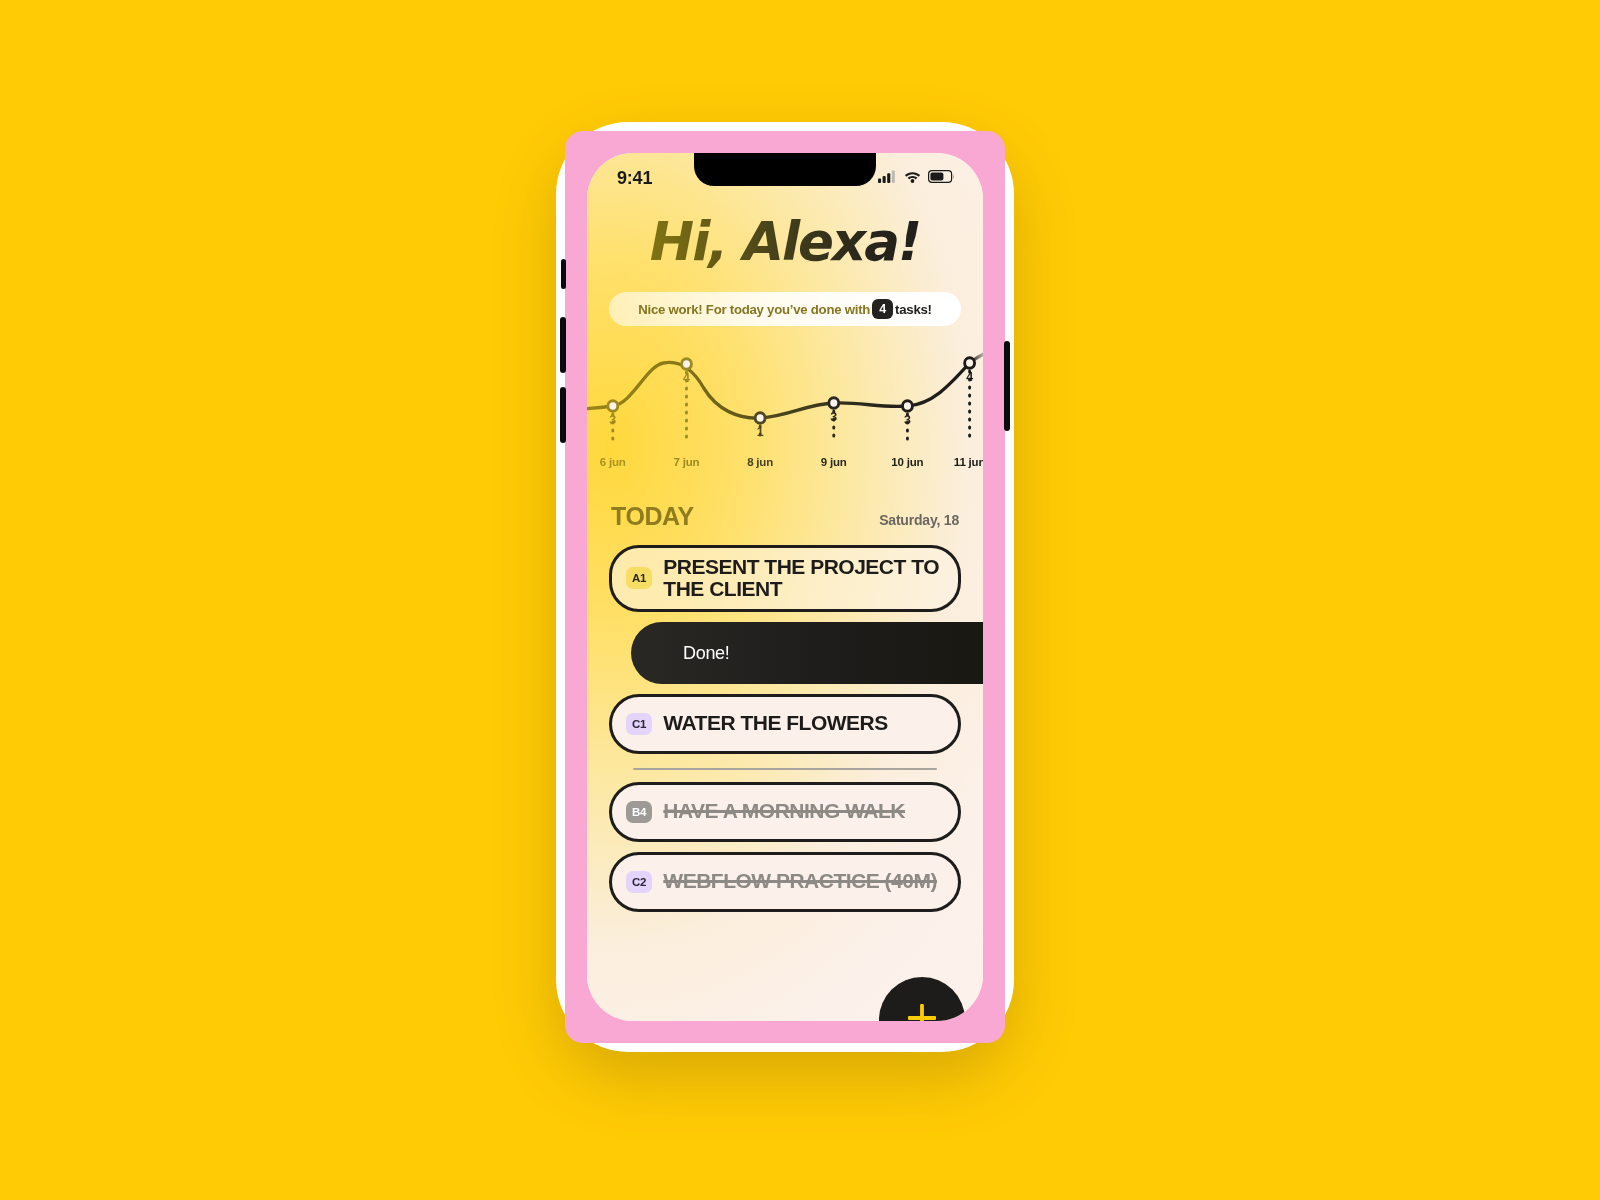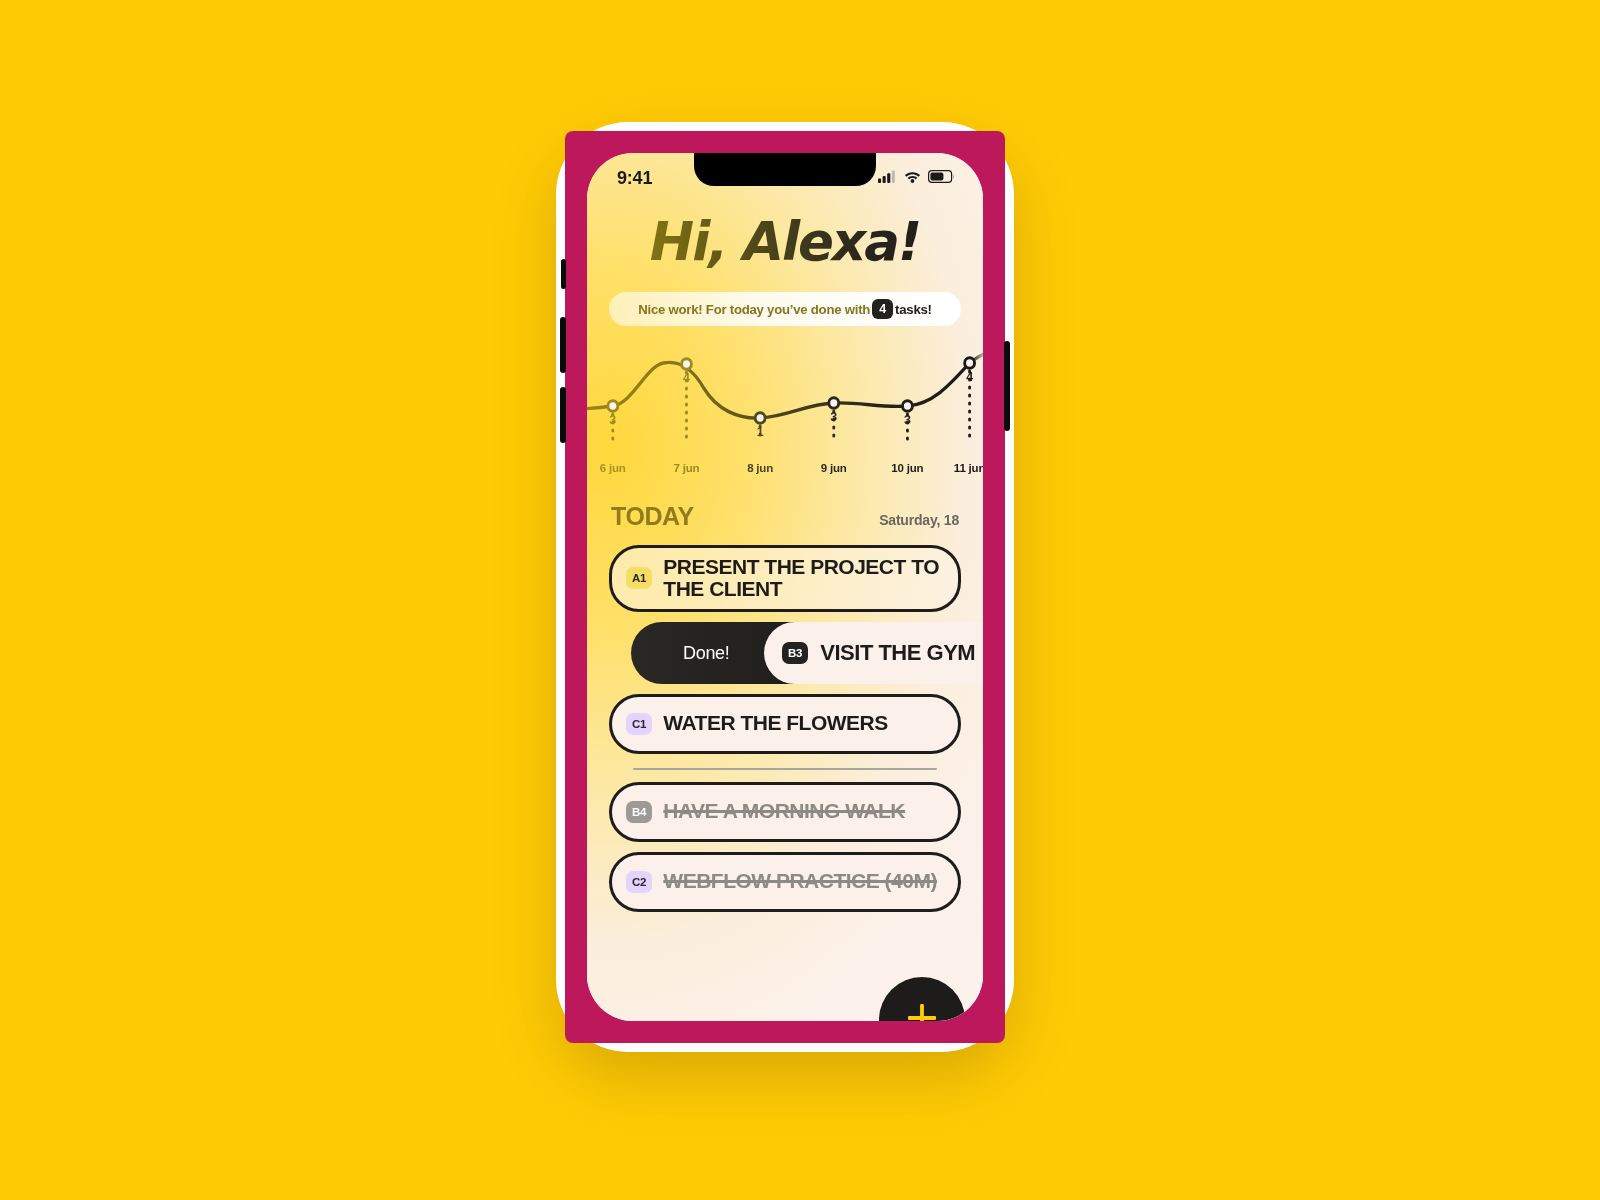--- a/index.html
+++ b/index.html
@@ -35,22 +35,22 @@
     background: #FFFFFF;
     box-shadow: 0 26px 60px rgba(120, 86, 0, 0.28);
   }
 
   .phone-body {
     position: absolute;
     left: 9px;
     top: 9px;
     right: 9px;
     bottom: 9px;
-    border-radius: 8px;
-    background: #be185d;
+    border-radius: 18px;
+    background: #f9a8d4;
   }
 
   .side-btn {
     position: absolute;
     background: #0A0A0A;
     border-radius: 3px;
   }
   .side-btn.silent { left: -4px; top: 128px; width: 5px; height: 30px; }
   .side-btn.volup  { left: -5px; top: 186px; width: 6px; height: 56px; }
   .side-btn.voldn  { left: -5px; top: 256px; width: 6px; height: 56px; }
@@ -171,21 +171,21 @@
   .chart {
     position: relative;
     margin-top: 6px;
     height: 152px;
   }
   .chart svg { display: block; width: 100%; height: 118px; }
   .chart-xlabels {
     position: absolute;
     left: 0;
     right: 0;
-    bottom: 4px;
+    bottom: 10px;
     height: 18px;
   }
   .xlab {
     position: absolute;
     transform: translateX(-50%);
     font-size: 11.5px;
     font-weight: 700;
     letter-spacing: -0.2px;
     white-space: nowrap;
   }
@@ -447,24 +447,20 @@
           <div class="tasks">
 
             <div class="task tinted">
               <span class="tag yellow">A1</span>
               <span class="task-label">PRESENT THE PROJECT TO THE CLIENT</span>
             </div>
 
             <div class="swipe-row">
               <div class="swipe-bg"></div>
               <div class="swipe-done">Done!</div>
-              <div class="swipe-card">
-                <span class="tag dark">B3</span>
-                <span class="task-label">VISIT THE GYM</span>
-              </div>
             </div>
 
             <div class="task">
               <span class="tag purple">C1</span>
               <span class="task-label">WATER THE FLOWERS</span>
             </div>
 
             <div class="divider"></div>
 
 

